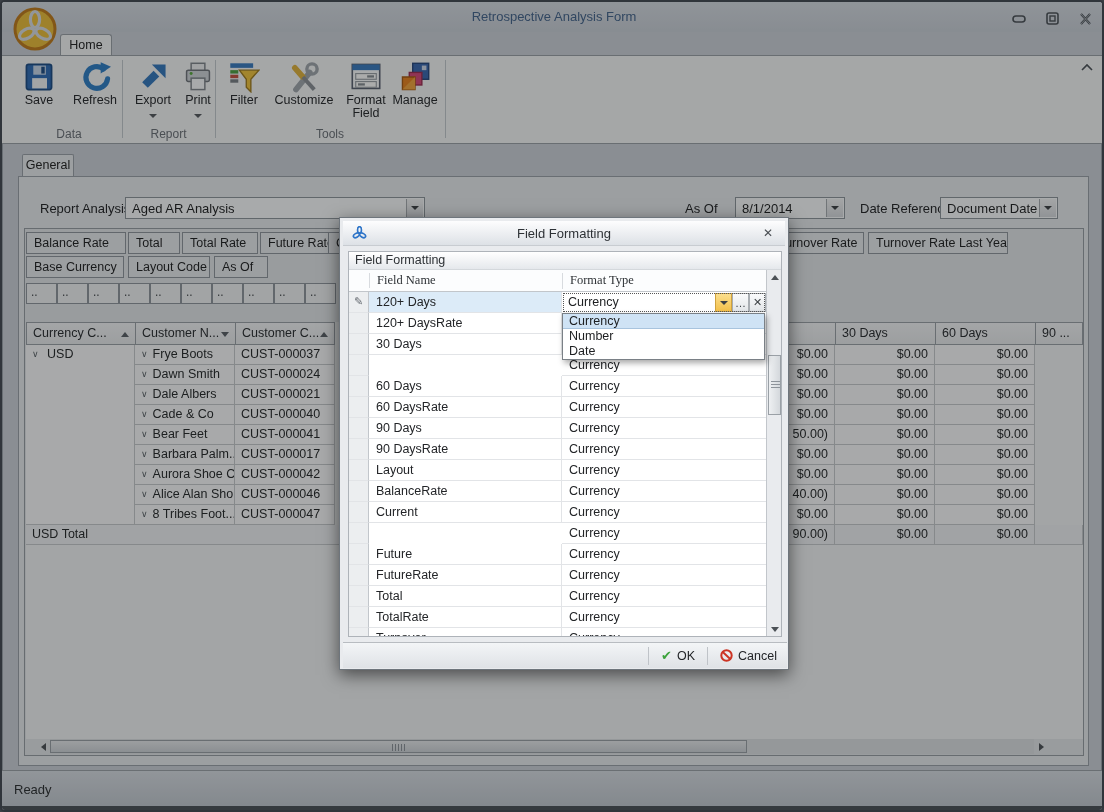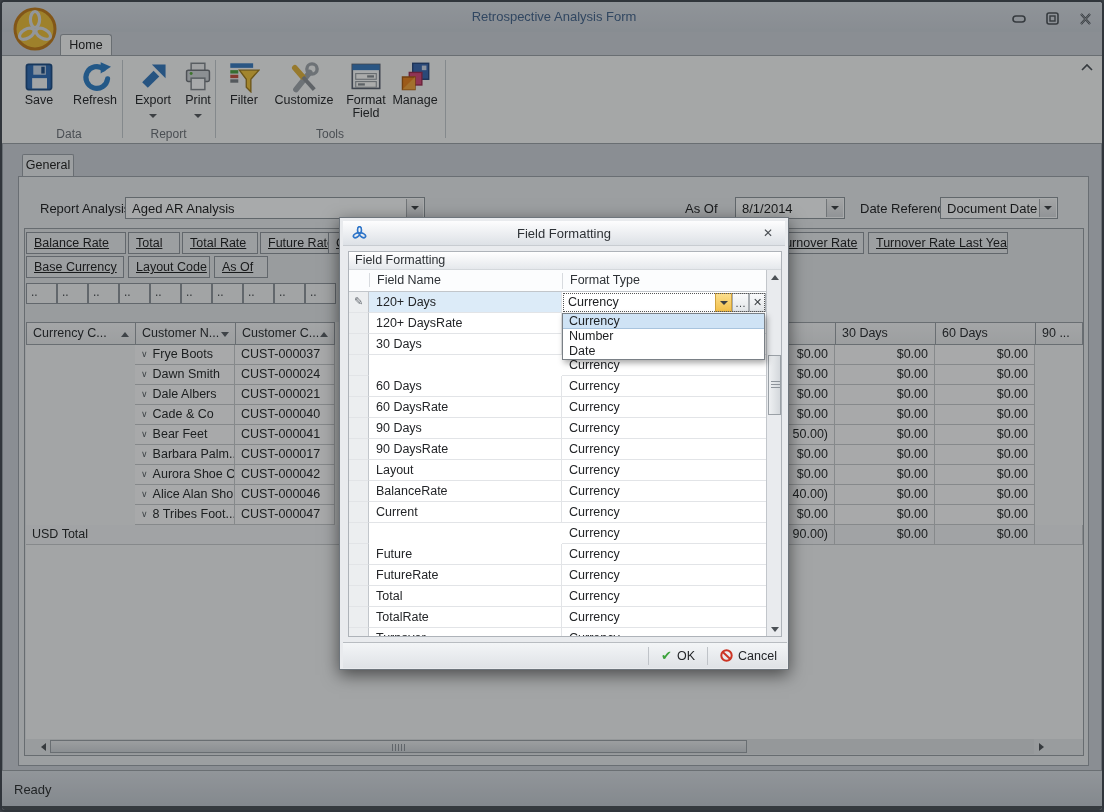--- a/index.html
+++ b/index.html
@@ -49,21 +49,21 @@
   .combo .val { position:absolute; left:6px; top:3px; font-size:13px; color:#1d1e20; white-space:nowrap; }
   .combo .dbtn { position:absolute; right:1px; top:1px; bottom:1px; width:17px;
     background:linear-gradient(#f4f5f6,#d7dade); border-left:1px solid #a6abb0;
     display:flex; align-items:center; justify-content:center; }
   .caret-down { width:0; height:0; border-left:4px solid transparent; border-right:4px solid transparent;
     border-top:4px solid #3c4044; }
 
   .grid-box { position:absolute; left:22px; top:226px; width:1060px; height:528px;
     border:1px solid #979da4; background:#e4e7ea; }
   .chip { position:absolute; height:22px; background:#e9ebee; border:1px solid #8f969d;
-    font-size:12.5px; color:#1e1f21; padding:0 7px; line-height:20px; white-space:nowrap; overflow:hidden;text-decoration:underline; }
+    font-size:12.5px; color:#1e1f21; padding:0 7px; line-height:20px; white-space:nowrap; overflow:hidden; }
   .fcell { position:absolute; height:21px; width:31px; background:#f2f3f5; border:1px solid #8f969d;
     font-size:12px; color:#44484c; padding:1px 4px; }
 
   .grid-body { position:absolute; left:24px; top:320px; width:1057px; height:417px; background:#f3f4f6; }
   .ghead { position:absolute; top:320px; height:23px; background:linear-gradient(#f4f5f7,#e9ebed);
     border:1px solid #9aa0a6; font-size:12.5px; color:#292c2f; padding:3px 6px; white-space:nowrap; overflow:hidden; }
   .arr-up { position:absolute; right:6px; top:9px; width:0; height:0;
     border-left:4px solid transparent; border-right:4px solid transparent; border-bottom:5px solid #5a6066; }
   .arr-down { position:absolute; right:6px; top:9px; width:0; height:0;
     border-left:4px solid transparent; border-right:4px solid transparent; border-top:5px solid #5a6066; }
@@ -104,21 +104,21 @@
   .dlg-title { position:absolute; left:0; top:5px; width:100%; text-align:center; font-size:13px; color:#2e3236; }
   .dlg-icon { position:absolute; left:9px; top:5px; width:15px; height:15px; }
   .dlg-close { position:absolute; right:9px; top:4px; width:16px; height:16px; text-align:center;
     font-size:12px; color:#4a4f54; line-height:16px; }
   .groupbox { position:absolute; left:8px; top:33px; width:434px; height:386px;
     border:1px solid #aeb3b9; background:#fff; overflow:hidden; }
   .gb-caption { position:absolute; left:0; top:0; width:432px; height:18px;
     background:linear-gradient(#ffffff,#e5e8ec); border-bottom:1px solid #d4d8dc;
     font-size:12.5px; color:#2e3236; padding:1px 6px; }
   .dhead { position:absolute; left:0; top:18px; width:435px; height:22px; background:#fcfdfe;
-    border-bottom:1px solid #c2c6cb; }
+    border-bottom:1px solid #c2c6cb;font-family:Liberation Serif, serif; }
   .dhead .hname { position:absolute; left:20px; top:3px; width:193px; font-size:12.5px; color:#2e3236; padding-left:7px; border-left:1px solid #d8dbdf; }
   .dhead .htype { position:absolute; left:213px; top:3px; font-size:12.5px; color:#2e3236; padding-left:7px; border-left:1px solid #d8dbdf; height:16px; }
   .drow { position:absolute; left:0; width:417px; height:21px; }
   .dind { position:absolute; left:0; top:0; width:20px; height:21px; background:#eceef0;
     border-right:1px solid #c2c6cb; border-bottom:1px solid #e2e4e7; text-align:center;
     font-size:11px; color:#6b7077; line-height:19px; }
   .dname { position:absolute; left:20px; top:0; width:193px; height:21px; border-right:1px solid #e2e4e7;
     border-bottom:1px solid #e2e4e7; font-size:12.5px; color:#232528; padding:3px 0 0 7px; white-space:nowrap; overflow:hidden; }
   .dtype { position:absolute; left:213px; top:0; width:204px; height:21px; border-bottom:1px solid #e2e4e7;
     font-size:12.5px; color:#232528; padding:3px 0 0 7px; white-space:nowrap; overflow:hidden; }
@@ -356,20 +356,24 @@
   <div class="ghead" style="left:833px;width:101px">
     <span>30 Days</span>
   </div>
   <div class="ghead" style="left:933px;width:101px">
     <span>60 Days</span>
   </div>
   <div class="ghead" style="left:1033px;width:48px">
     <span>90 ...</span>
   </div>
 
+  <div class="group-cell">
+    <span class="chev">∨</span>
+    <span>USD</span>
+  </div>
 
   <div class="gcell" style="left:133px;top:343px;width:100px"><span class="chev">∨</span><span>Frye Boots</span></div>
   <div class="gcell" style="left:233px;top:343px;width:100px">CUST-000037</div>
   <div class="gcell" style="left:133px;top:363px;width:100px"><span class="chev">∨</span><span>Dawn Smith</span></div>
   <div class="gcell" style="left:233px;top:363px;width:100px">CUST-000024</div>
   <div class="gcell" style="left:133px;top:383px;width:100px"><span class="chev">∨</span><span>Dale Albers</span></div>
   <div class="gcell" style="left:233px;top:383px;width:100px">CUST-000021</div>
   <div class="gcell" style="left:133px;top:403px;width:100px"><span class="chev">∨</span><span>Cade &amp; Co</span></div>
   <div class="gcell" style="left:233px;top:403px;width:100px">CUST-000040</div>
   <div class="gcell" style="left:133px;top:423px;width:100px"><span class="chev">∨</span><span>Bear Feet</span></div>

